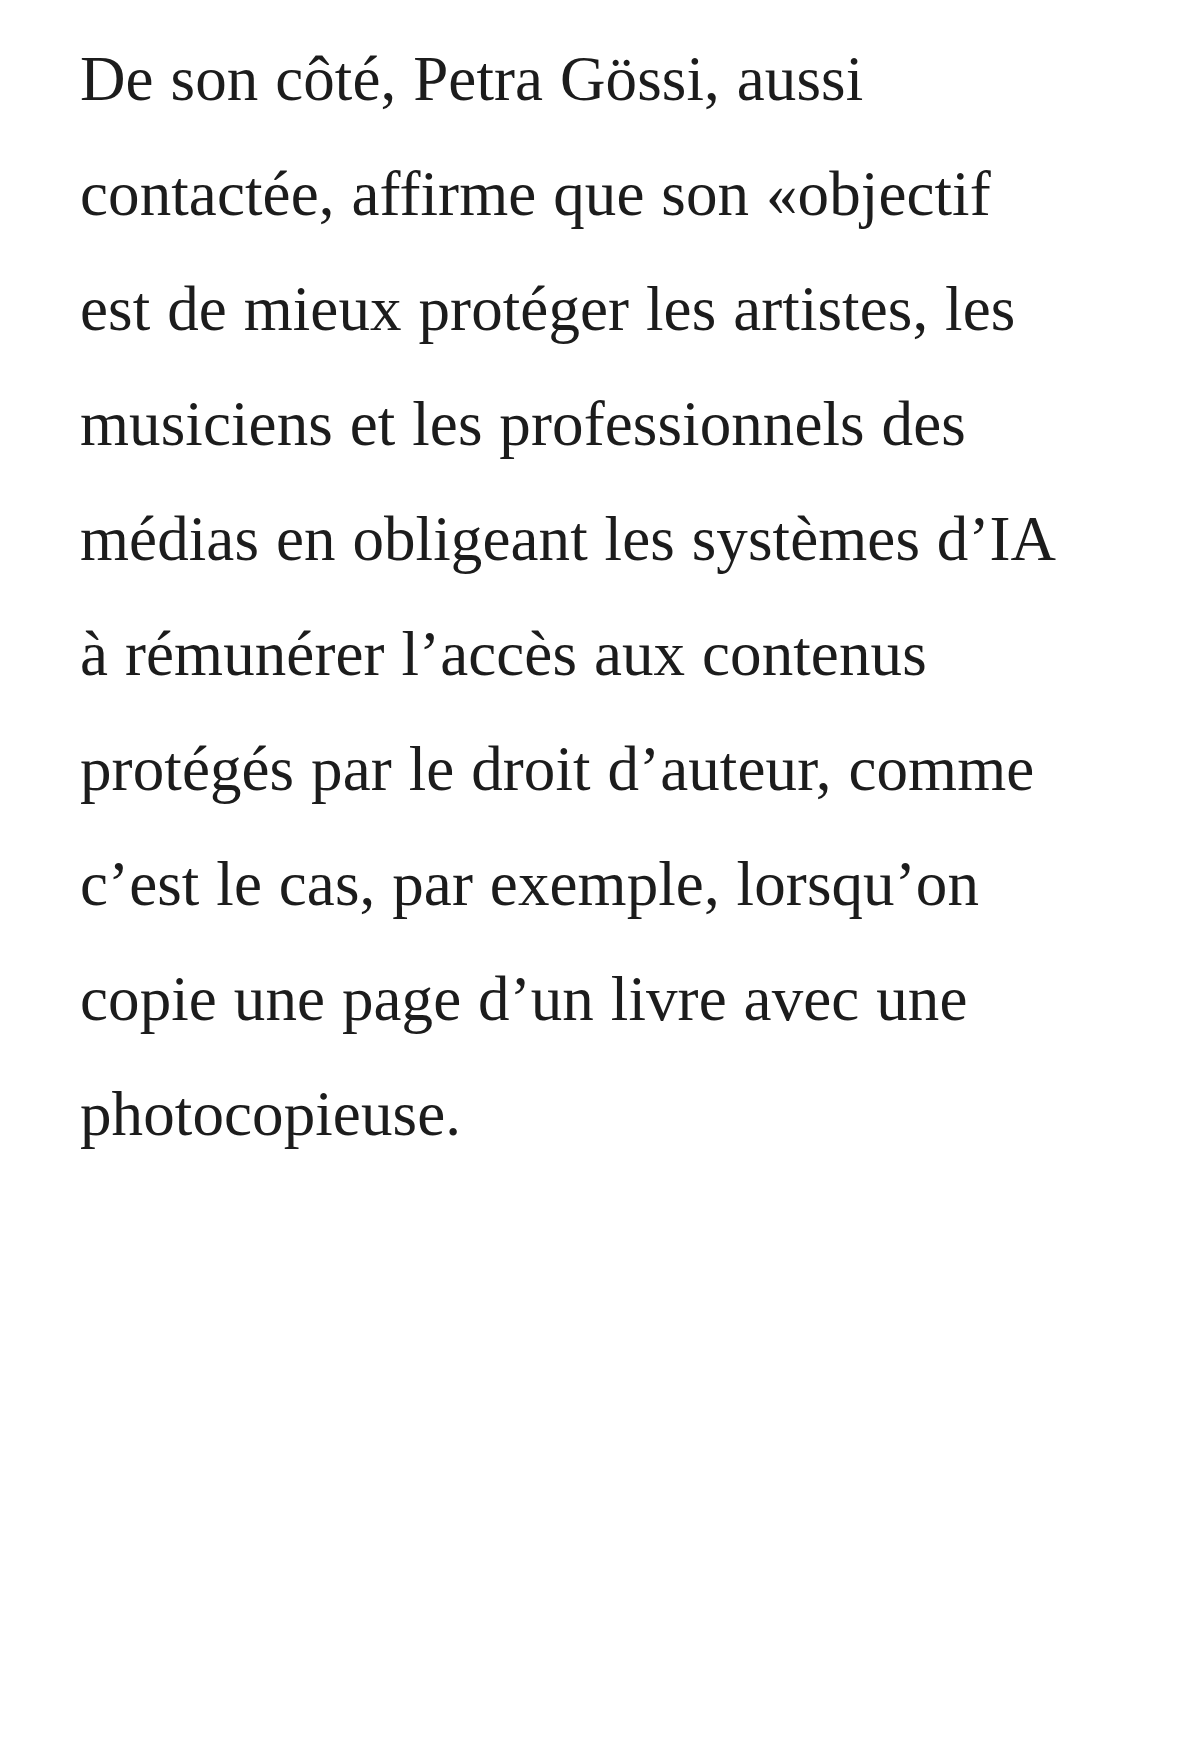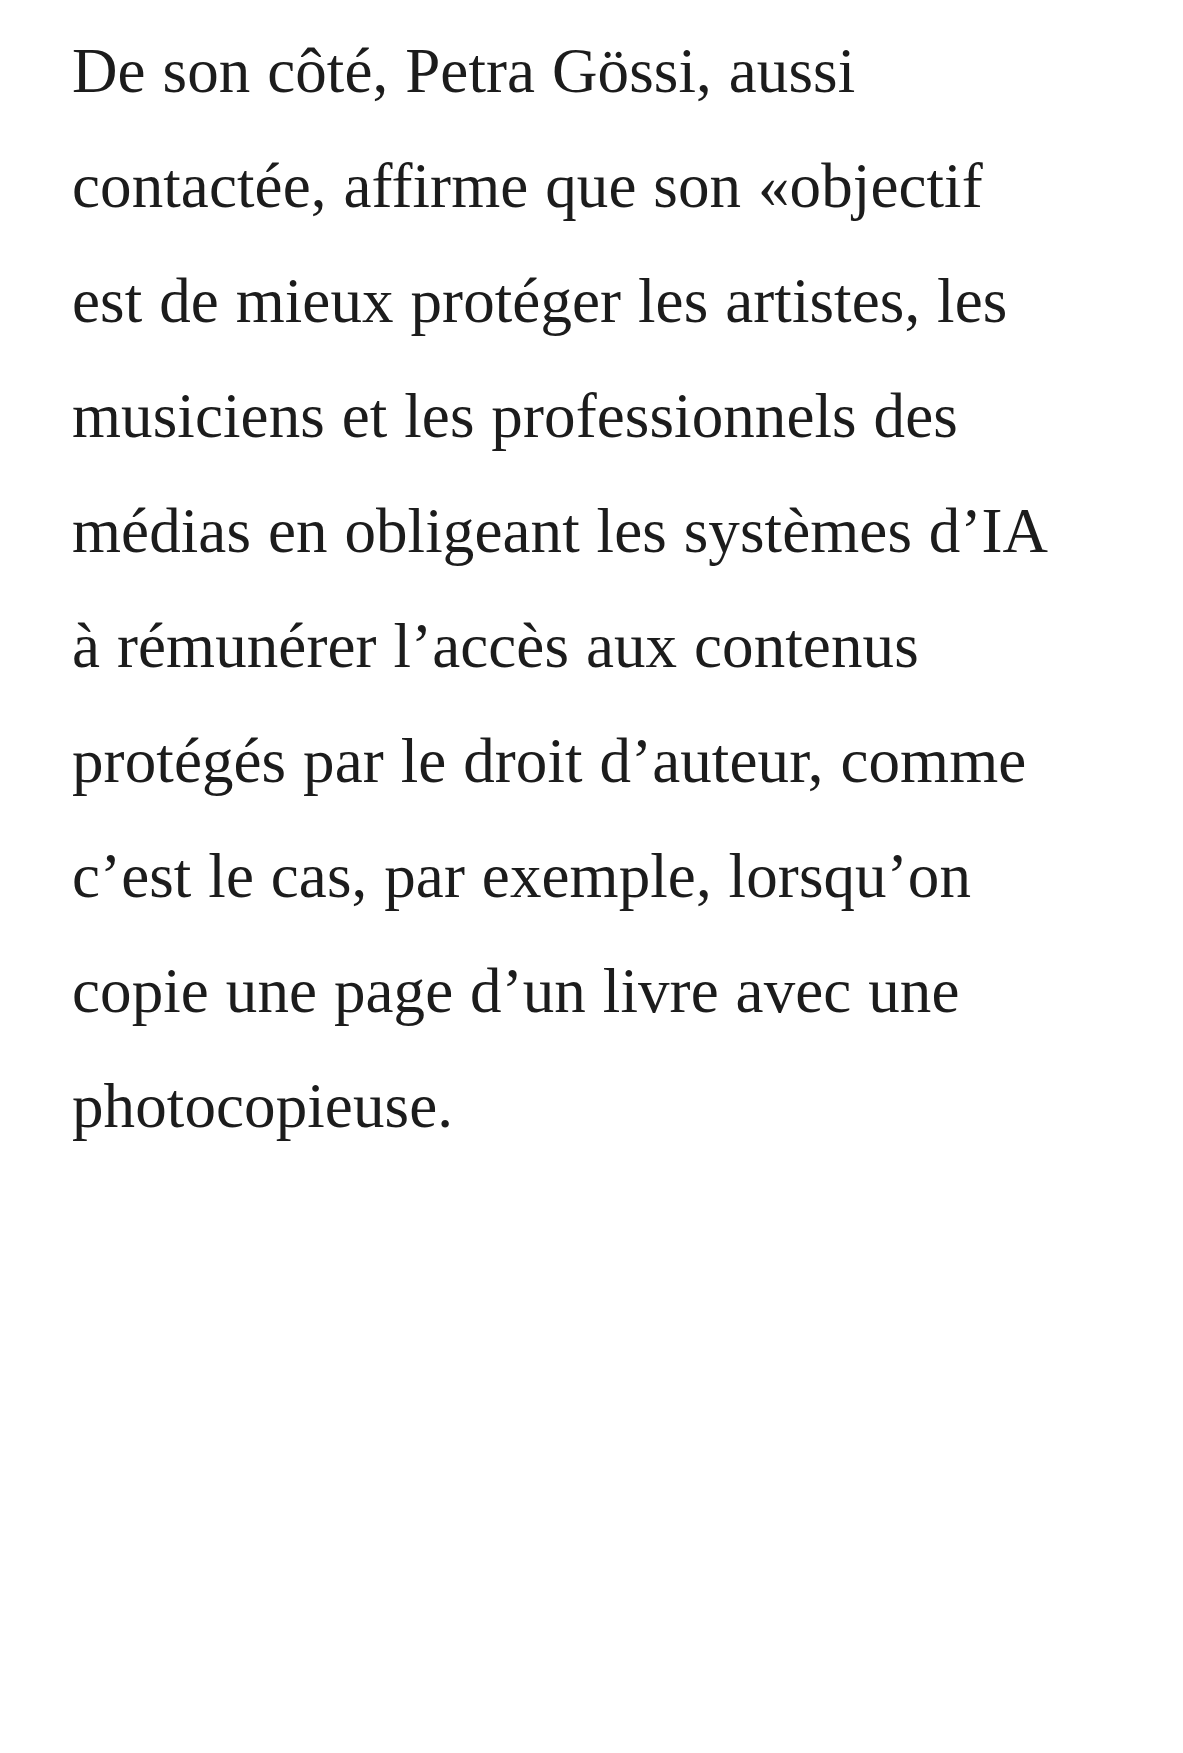--- a/index.html
+++ b/index.html
@@ -23,21 +23,21 @@
     background: #ffffff;
   }
   .article-paragraph {
     font-family: "Liberation Serif", "DejaVu Serif", serif;
     font-size: 63px;
     line-height: 115px;
     font-weight: 400;
     color: #1c1c1c;
     letter-spacing: 0.1px;
     word-spacing: 1px;
-    margin: 0;
+    margin: 8px;
     text-align: left;
     hyphens: none;
   }
 </style>
 </head>
 <body>
 
 <div class="page">
   <p class="article-paragraph">De son côté, Petra Gössi, aussi contactée, affirme que son «objectif est de mieux protéger les artistes, les musiciens et les professionnels des médias en obligeant les systèmes d’IA à rémunérer l’accès aux contenus protégés par le droit d’auteur, comme c’est le cas, par exemple, lorsqu’on copie une page d’un livre avec une photocopieuse.</p>
 </div>

